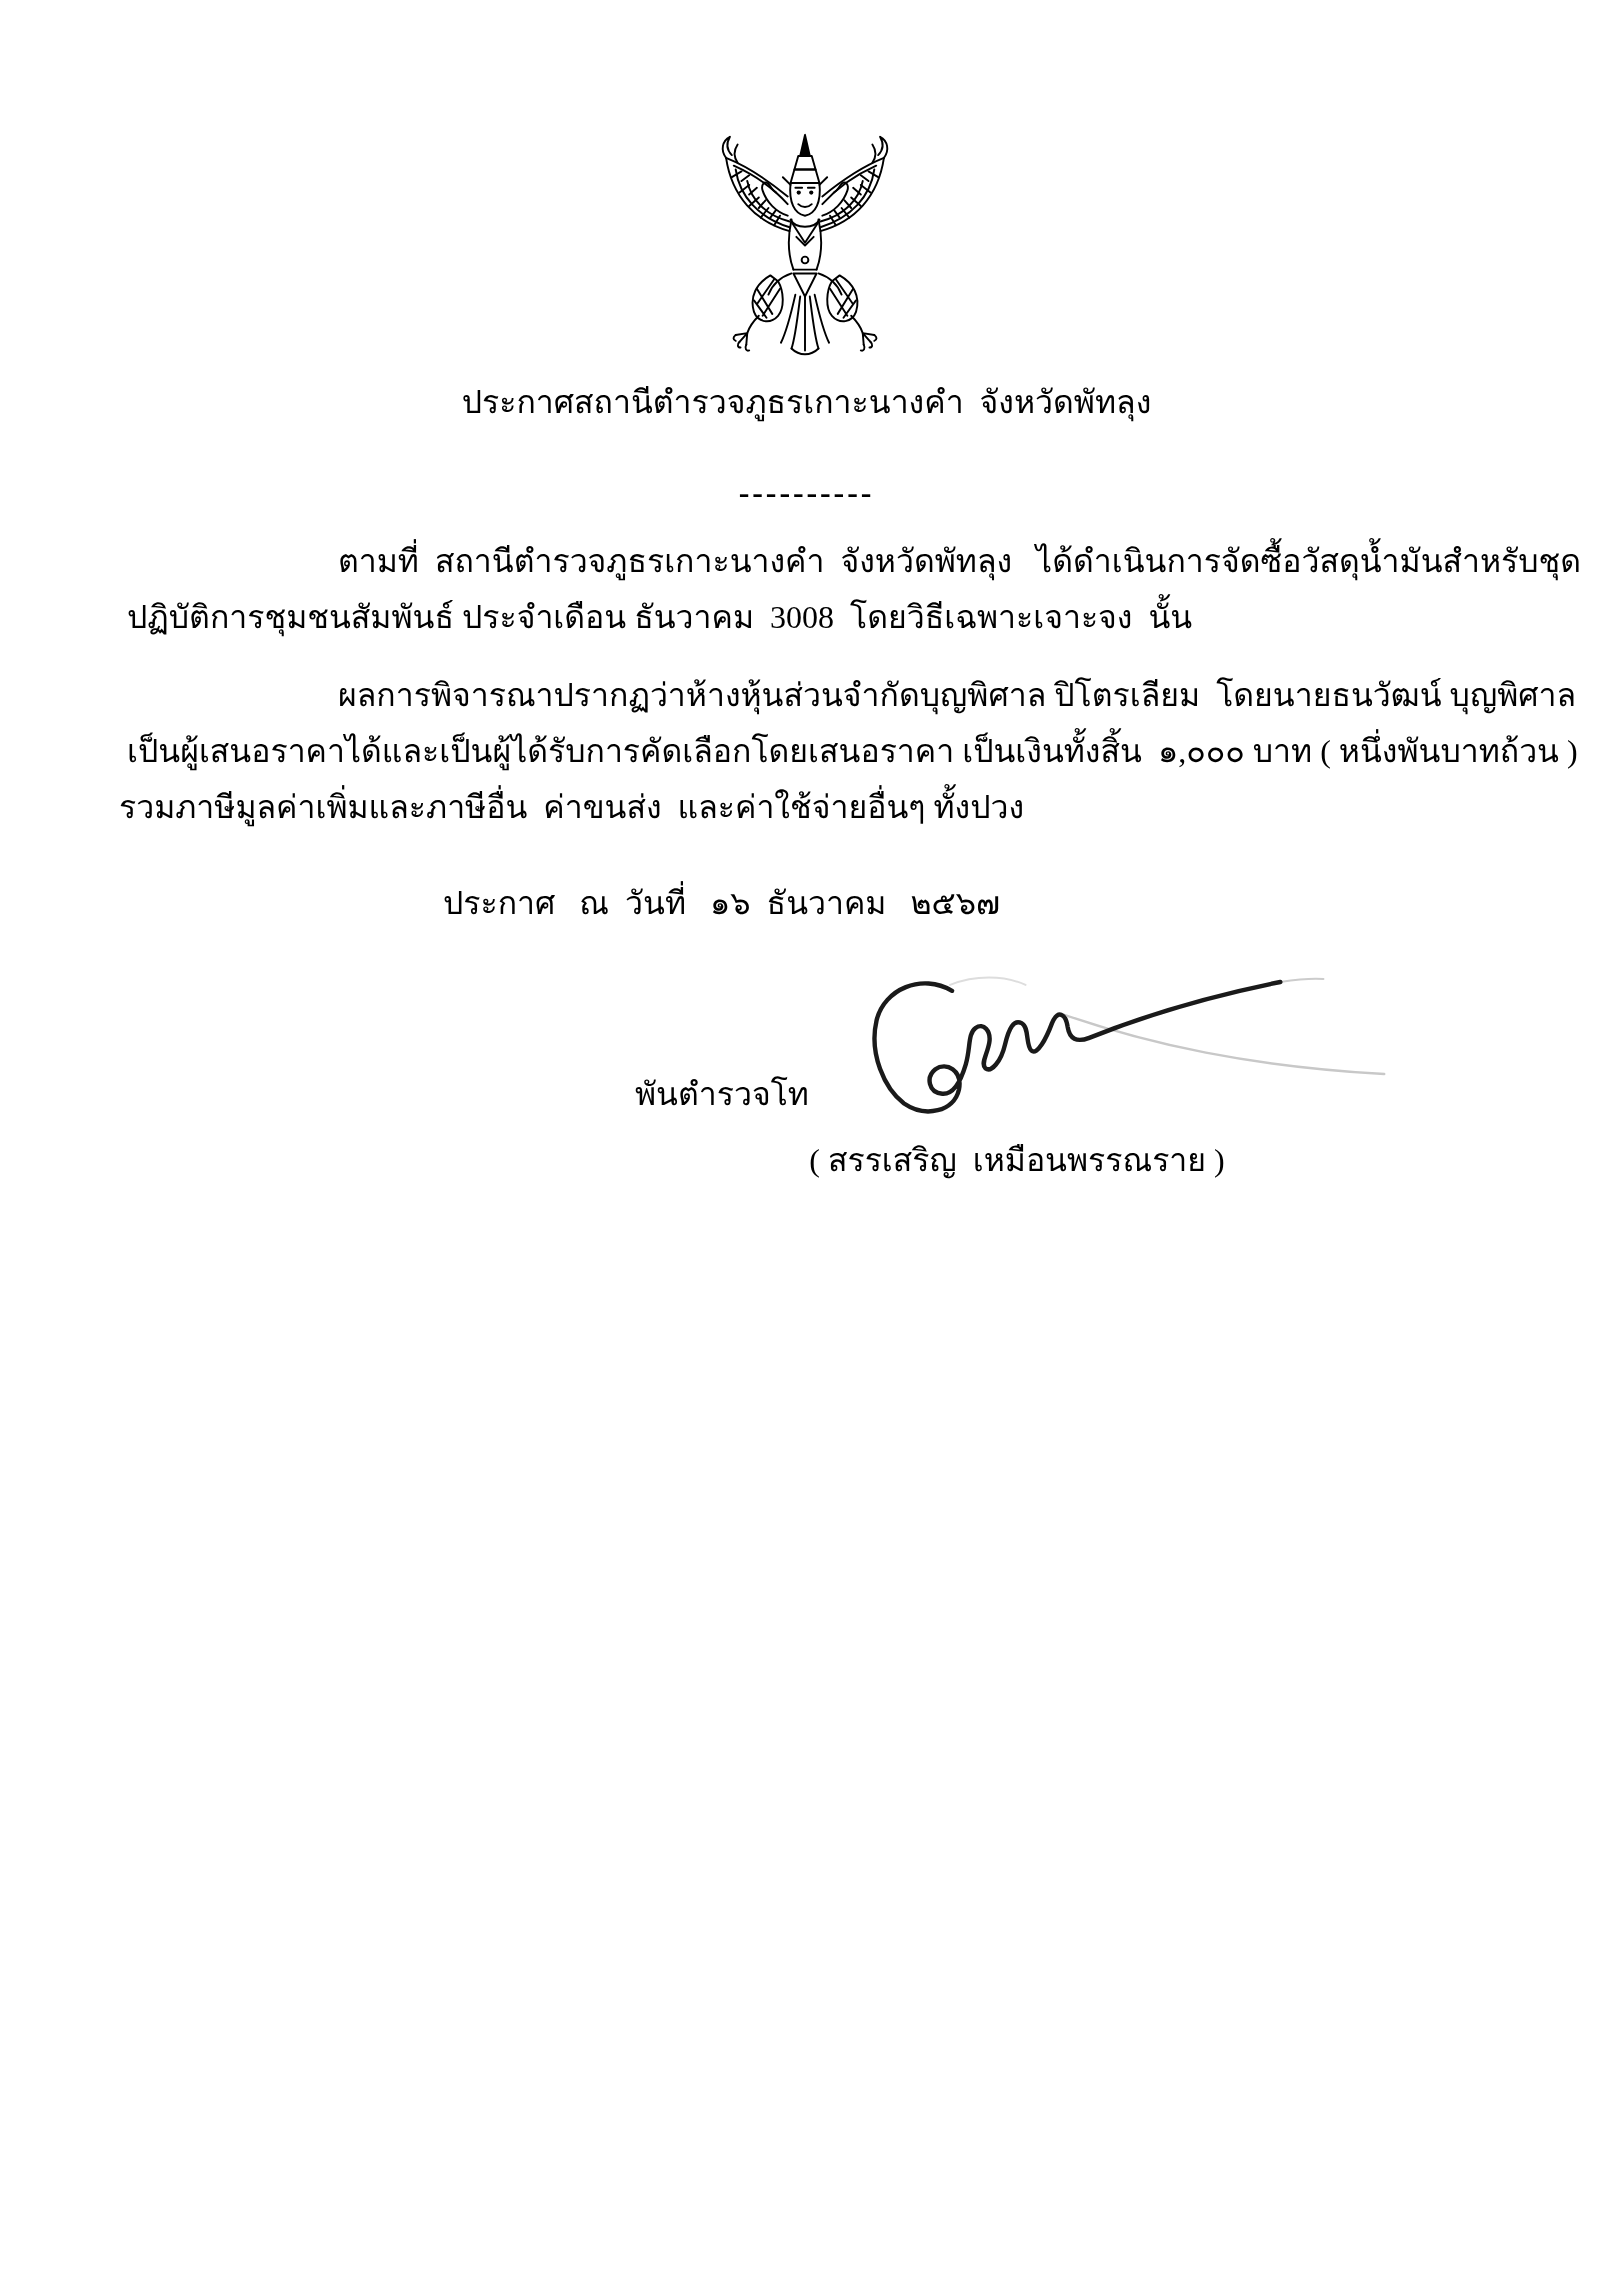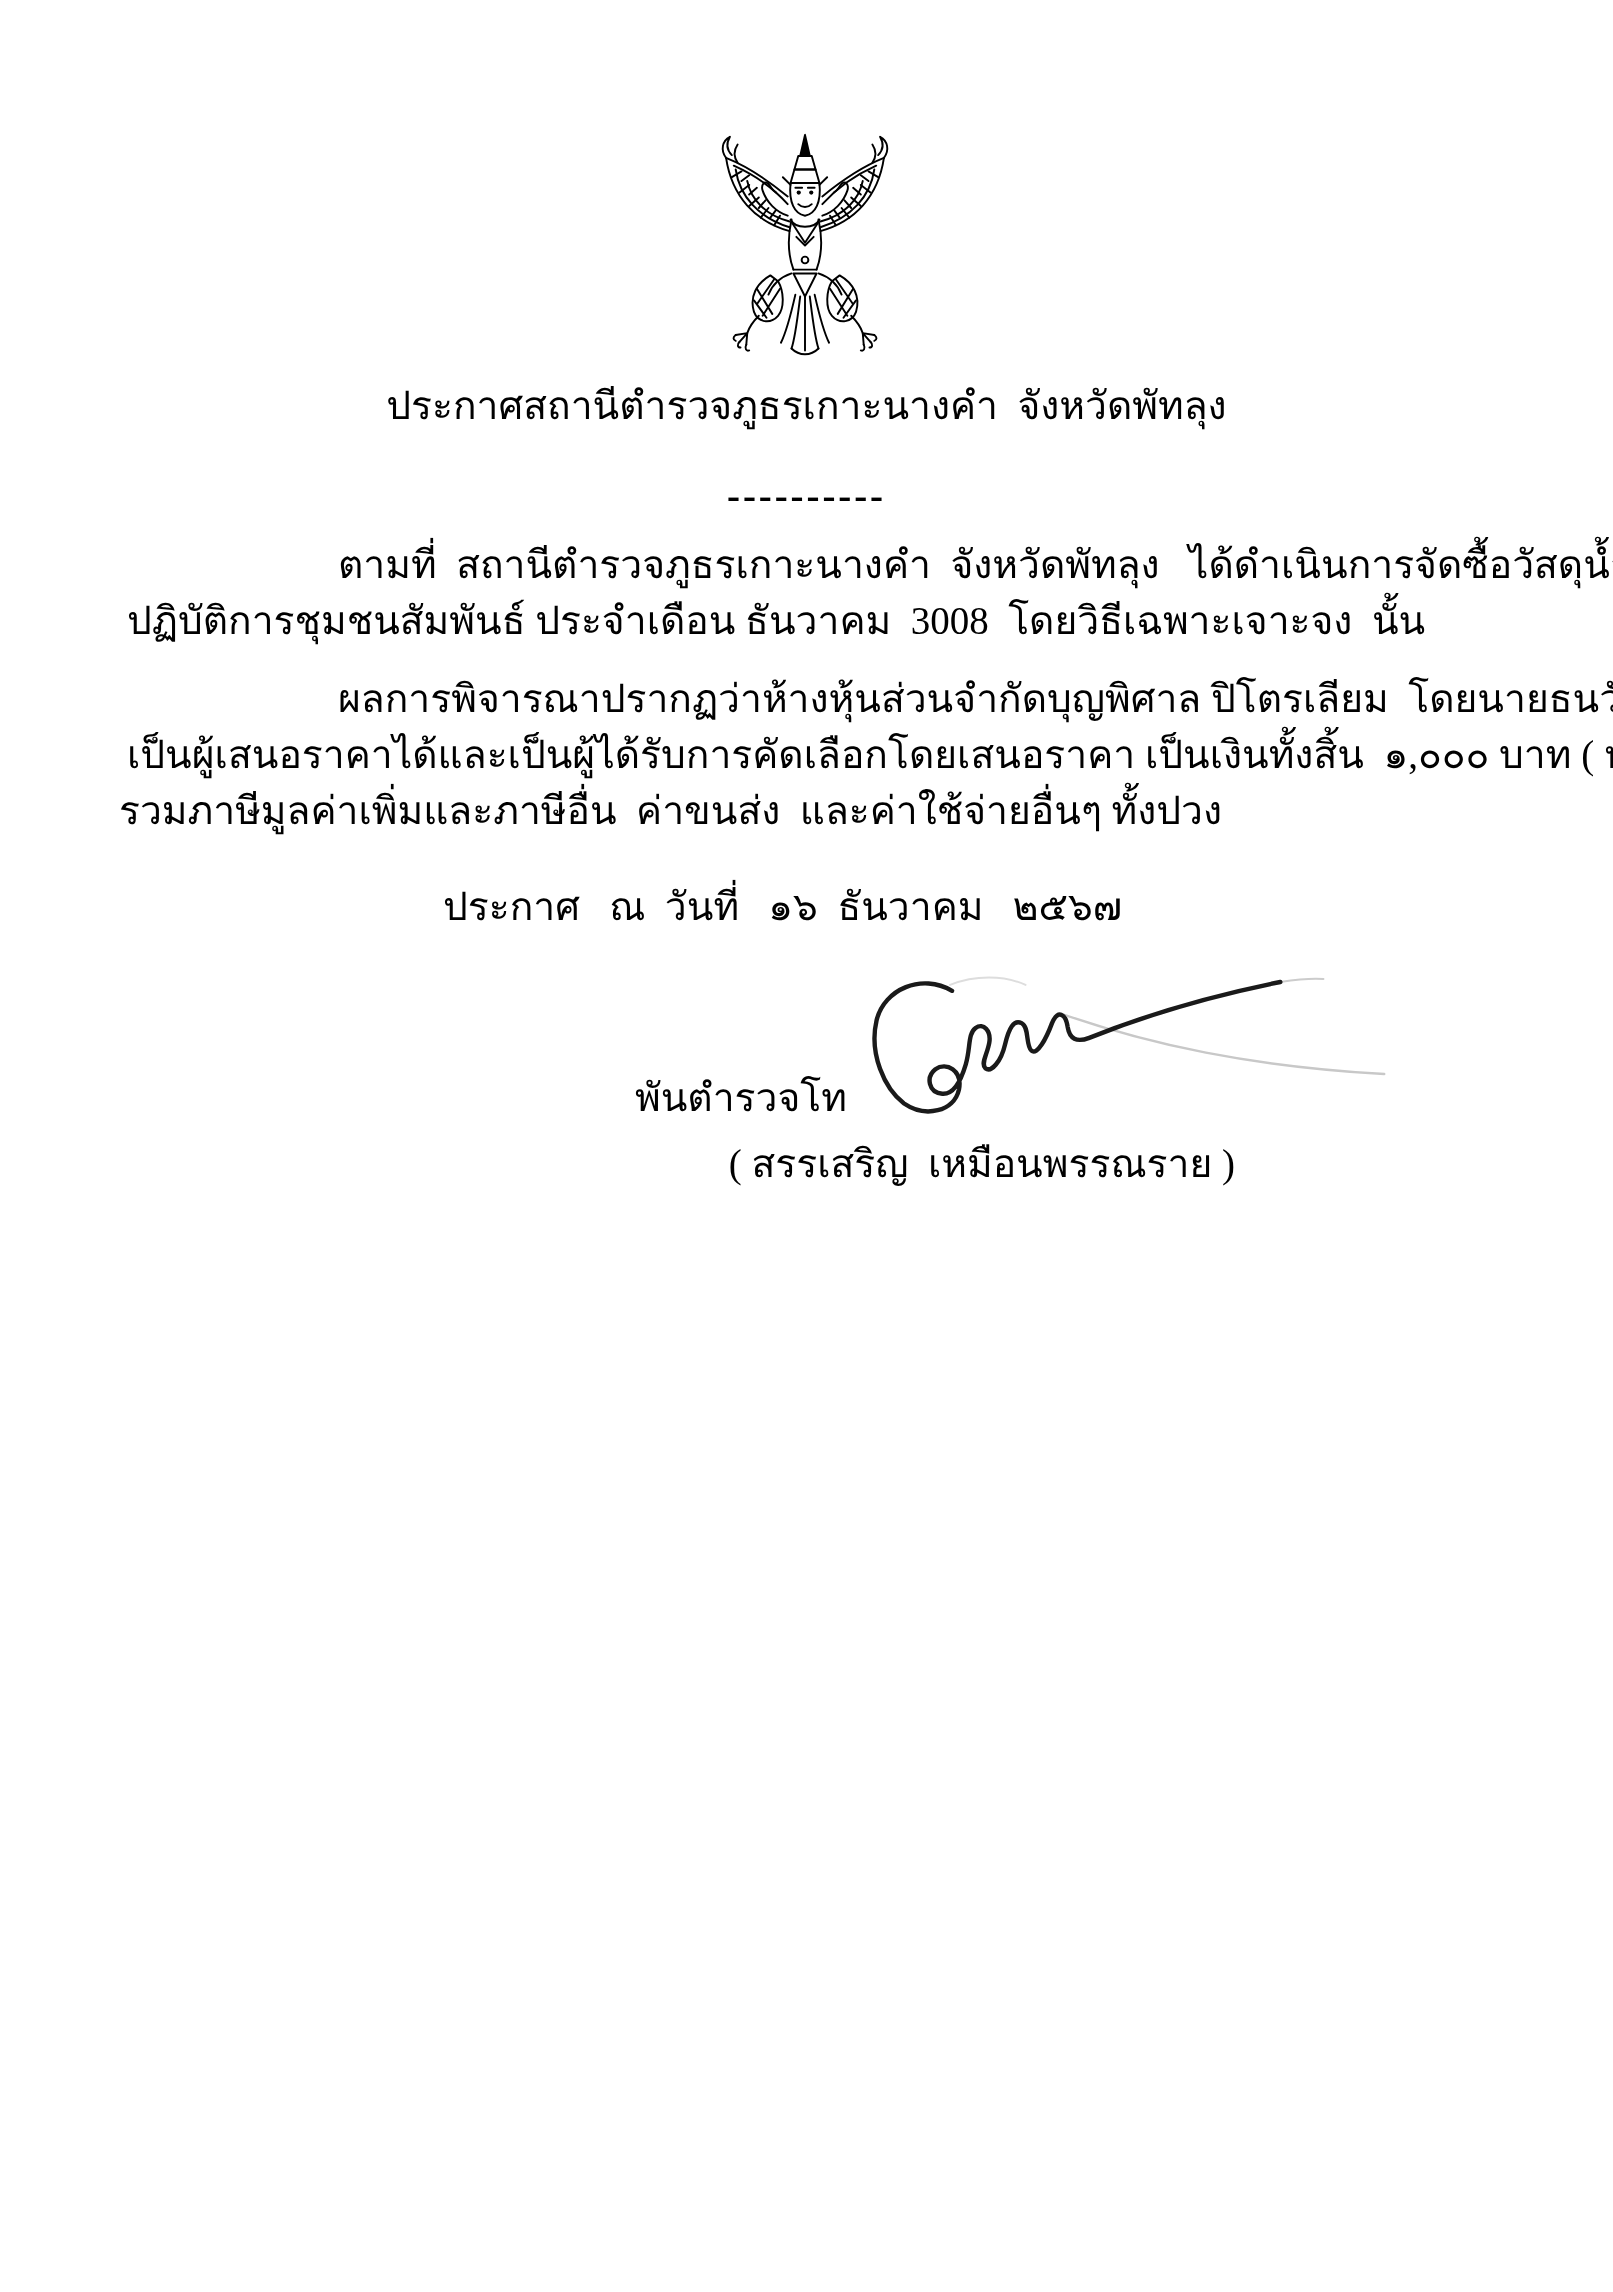--- a/index.html
+++ b/index.html
@@ -7,28 +7,28 @@
     position:relative;
     width:1613px;height:2293px;
     background:#ffffff;
     color:#000;
     font-family:"Liberation Serif","DejaVu Serif",serif;
     overflow:hidden;
   }
   .t{
     position:absolute;
     white-space:pre;
-    font-size:39px;
+    font-size:32px;
     line-height:1.25;
     color:#000;
   }
   .center{left:0;width:1613px;text-align:center;}
   .indent{padding-left:211px;}
   .dashes{letter-spacing:2.9px;font-weight:bold;}
-  .namecol{left:721px;width:514px;text-align:right;}
+  .namecol{left:760px;width:514px;text-align:center;}
   svg{display:block;}
 </style>
 </head>
 <body>
 
 <div class="page">
 
   <div style="position:absolute;left:698px;top:131px;width:214px;height:231px;">
     <svg width="214" height="231" viewBox="0 0 220 240" xmlns="http://www.w3.org/2000/svg" xmlns:xlink="http://www.w3.org/1999/xlink">
       <g stroke="#000" fill="none" stroke-width="2" stroke-linecap="round" stroke-linejoin="round">

